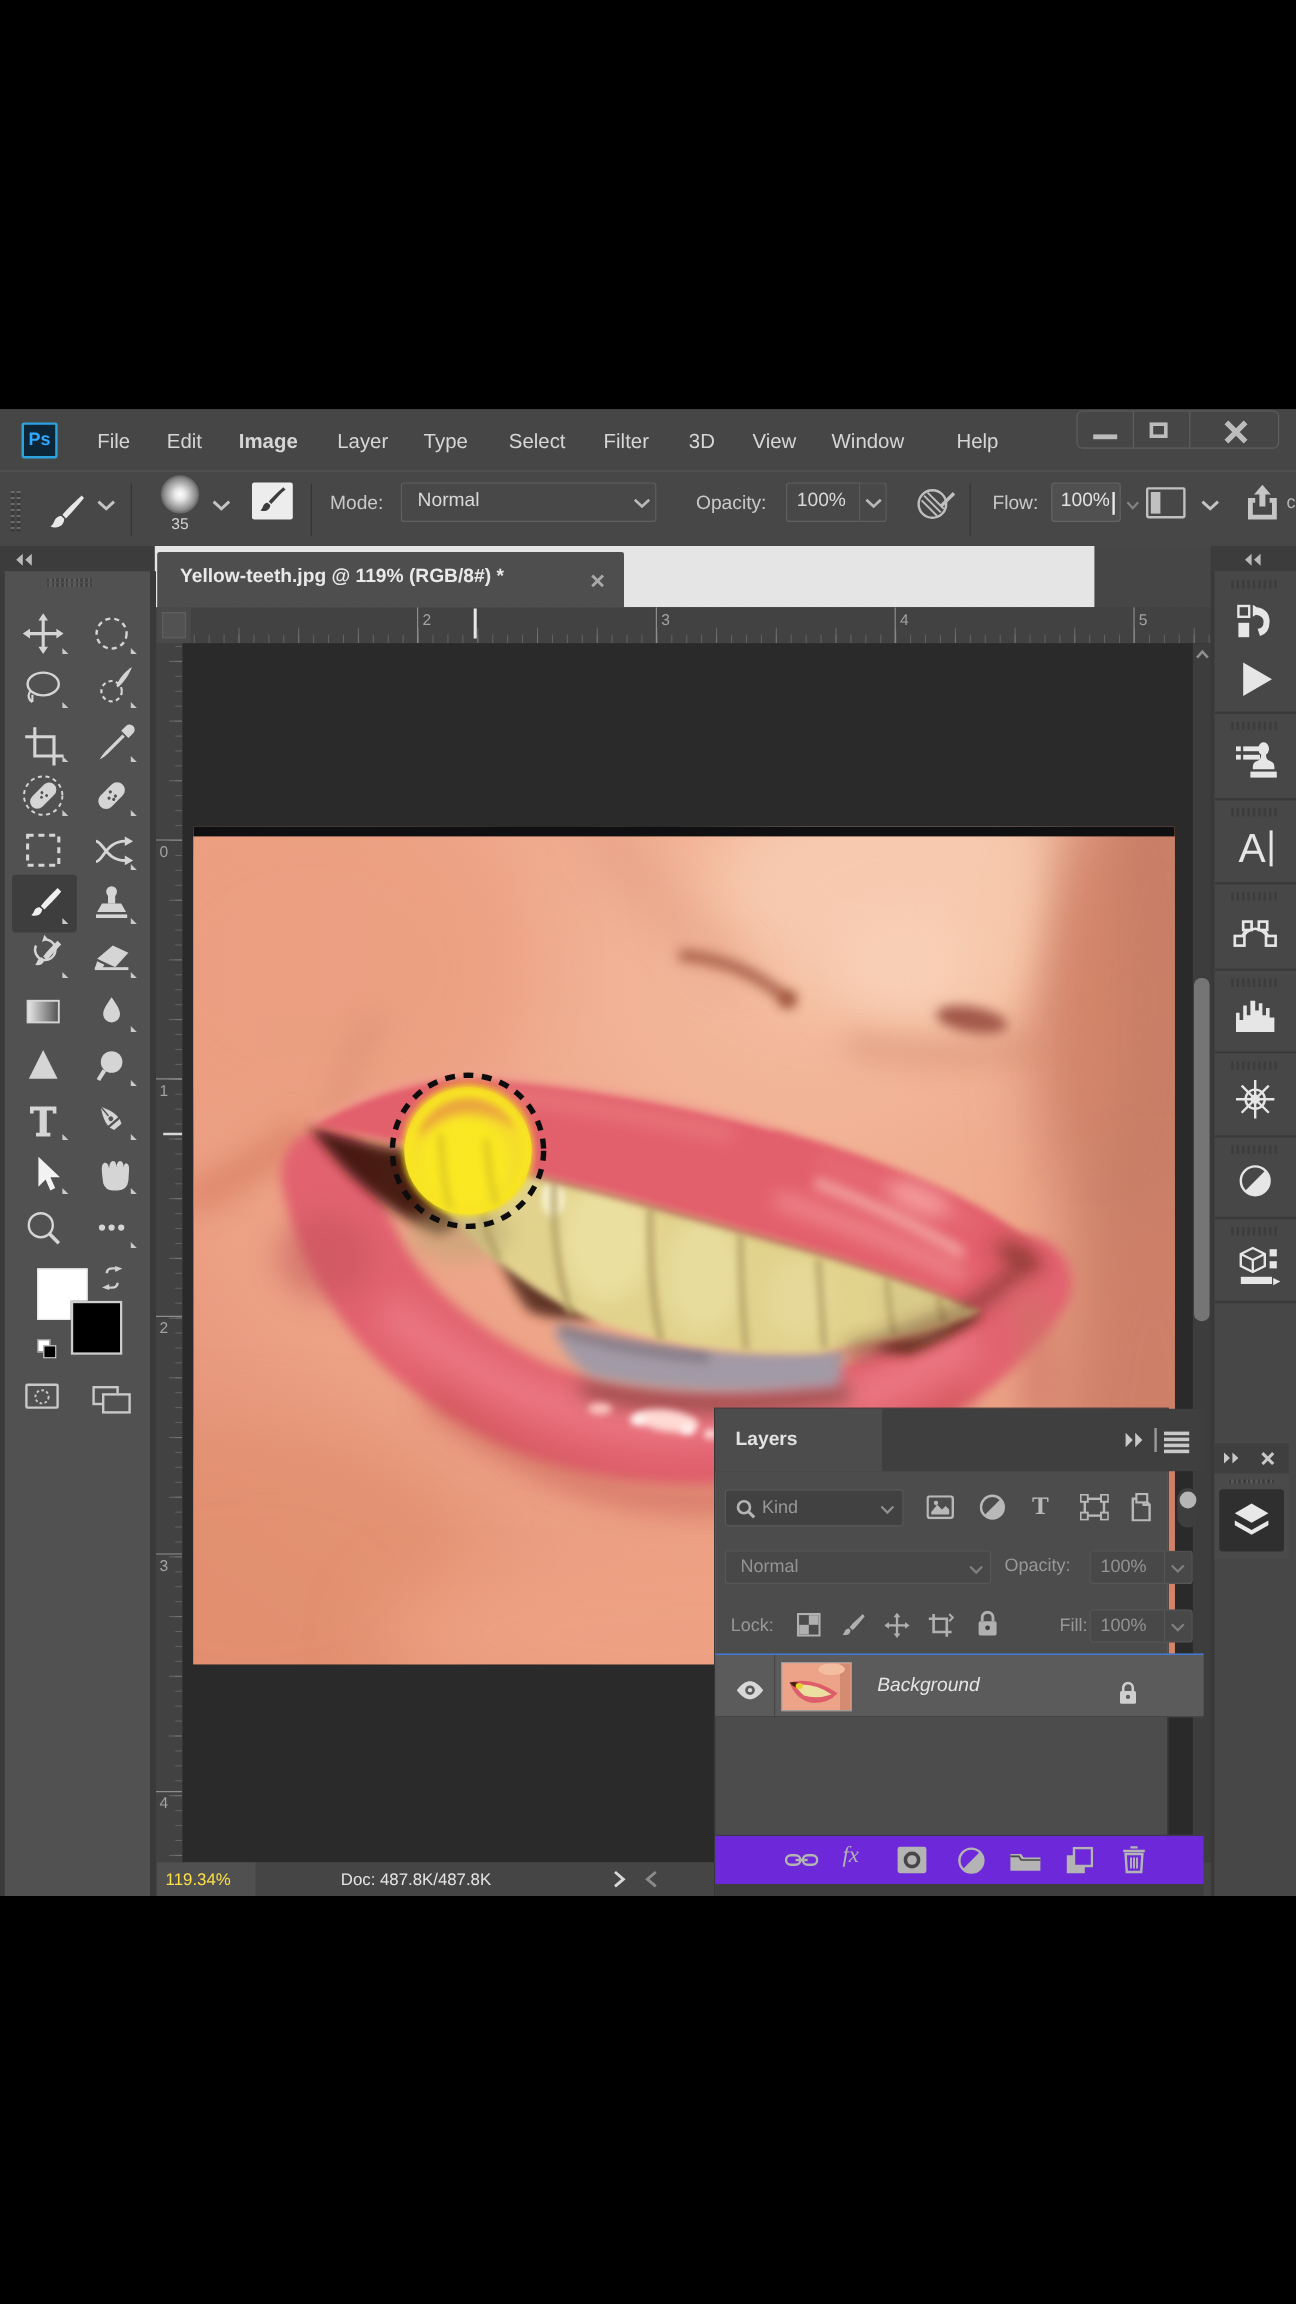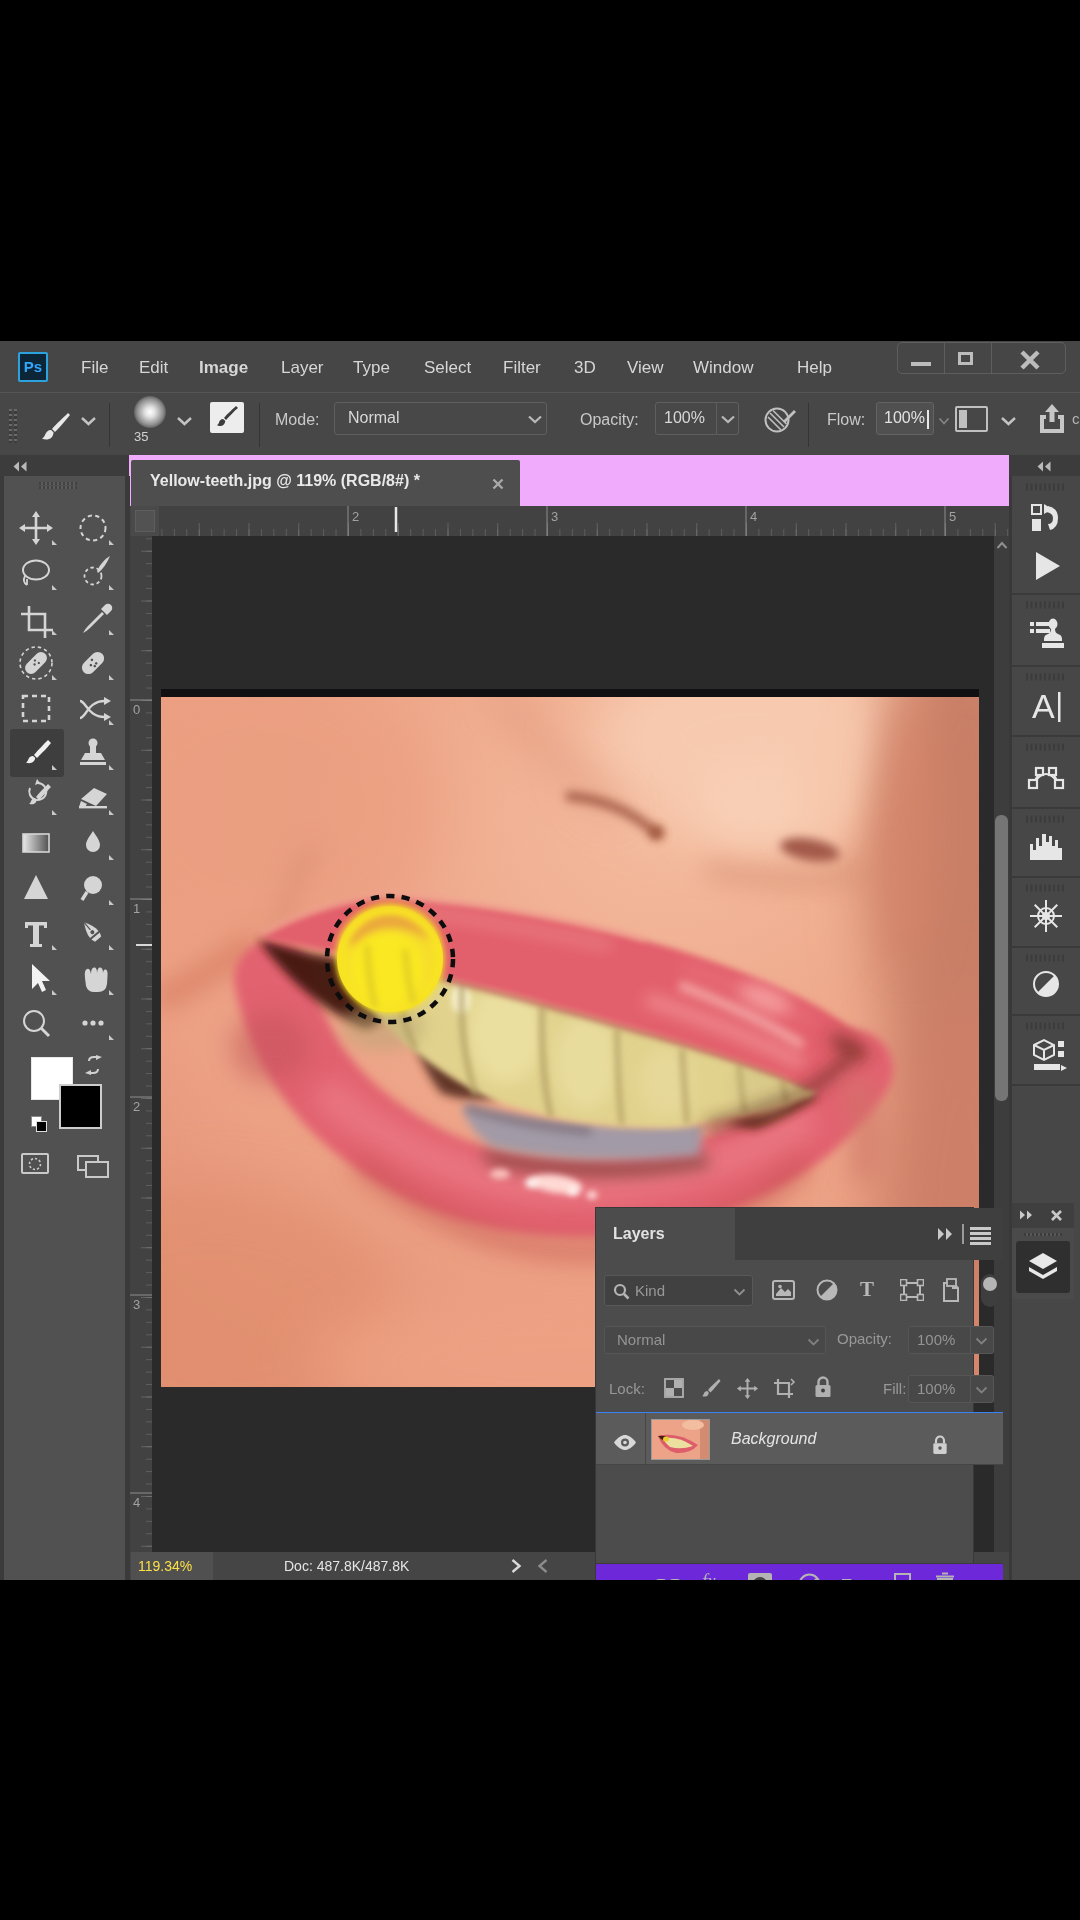--- a/index.html
+++ b/index.html
@@ -46,21 +46,21 @@
       <path d="M28 2 C24 6 16 13 12 18 L15 21 C20 16 26 9 30 4 Z" fill="#e8e8e8"></path>
       <path d="M11 19 C8 19 6 21 5 24 C4.3 26 3 27 2 27.5 C4.5 29 9 29 11.5 26.5 C13 25 13.6 22.5 13.5 21.3 Z" fill="#e8e8e8"></path>
     </svg>
     <svg class="abs" style="left:80px;top:22px;" width="17" height="12">
         <path d="M2 3 L8.5 9 L15 3" stroke="#c4c4c4" stroke-width="2.4" fill="none"></path>
       </svg>
     <div class="abs" style="left:109px;top:10px;width:1px;height:44px;background:#353535;"></div>
 
     <div class="abs" style="left:135px;top:60px;width:30px;height:30px;"></div>
     <div class="abs" style="left:134px;top:3px;width:32px;height:32px;border-radius:50%;background:radial-gradient(circle,#ffffff 0%,#e2e2e2 22%,#8d8d8d 58%,#474747 78%);"></div>
-    <div class="abs" style="left:134px;top:36px;width:32px;text-align:left;color:#d2d2d2;font-size:13px;">35</div>
+    <div class="abs" style="left:134px;top:36px;width:32px;text-align:center;color:#d2d2d2;font-size:13px;">35</div>
     <svg class="abs" style="left:176px;top:22px;" width="17" height="12">
         <path d="M2 3 L8.5 9 L15 3" stroke="#c4c4c4" stroke-width="2.4" fill="none"></path>
       </svg>
 
     <div class="abs" style="left:210px;top:9px;width:34px;height:31px;background:#ededed;border-radius:2px;">
       <svg width="34" height="31" viewBox="0 0 34 31">
         <path d="M0 0 L14 0 L0 14 Z" fill="#474747" opacity="0"></path>
         <path d="M26 4 C23 7 17 12 14 16 L16 18 C20 14 24 9 28 6 Z" fill="#3c3c3c"></path>
         <path d="M13 17 C11 17 9.6 18.4 9 20.5 C8.5 22 7.6 22.8 7 23.2 C8.8 24.3 12 24.2 13.8 22.4 C14.9 21.3 15.3 19.6 15.2 18.8 Z" fill="#3c3c3c"></path>
       </svg>
@@ -110,21 +110,21 @@
         <path d="M2 3 L8.5 9 L15 3" stroke="#c4c4c4" stroke-width="2.4" fill="none"></path>
       </svg>
 
     <svg class="abs" style="left:1038px;top:10px;" width="28" height="32" viewBox="0 0 28 32">
       <path d="M14 1 L21 9 L16.5 9 L16.5 19 L11.5 19 L11.5 9 L7 9 Z" fill="#c6c6c6"></path>
       <path d="M2 12 L8 12 L8 16 L6 16 L6 26 L22 26 L22 16 L20 16 L20 12 L26 12 L26 30 L2 30 Z" fill="#c6c6c6"></path>
     </svg>
     <span class="abs" style="left:1072px;top:17px;color:#b5b5b5;font-size:15px;">cl</span>
   </div>
 
-  <div class="abs" id="tabstrip" style="left:0;top:114px;width:1080px;height:51px;background:#f0abfc;">
+  <div class="abs" id="tabstrip" style="left:0;top:114px;width:912px;height:51px;background:#e5e5e5;">
 
     <div class="abs" style="left:0;top:0;width:129px;height:22px;background:#3c3c3c;">
       <svg class="abs" style="left:11px;top:6px;" width="18" height="11" viewBox="0 0 18 11">
           <path d="M8 0.5 L2.5 5.5 L8 10.5 Z M15.5 0.5 L10 5.5 L15.5 10.5 Z" fill="#b9b9b9"></path>
         </svg>
     </div>
 
     <div class="abs" style="left:1009px;top:0;width:71px;height:22px;background:#3c3c3c;">
       <svg class="abs" style="left:26px;top:6px;" width="18" height="11" viewBox="0 0 18 11">
           <path d="M8 0.5 L2.5 5.5 L8 10.5 Z M15.5 0.5 L10 5.5 L15.5 10.5 Z" fill="#b9b9b9"></path>
@@ -592,21 +592,21 @@
           <rect x="12" y="-14" width="6" height="6"></rect>
             <rect x="12" y="-4" width="6" height="6"></rect>
           <rect x="-12" y="9" width="26" height="6"></rect>
             <path d="M16 9 l4 0 0 6 -4 0 Z" fill="#474747"></path>
             <path d="M15 10 l6 3 -6 3 Z"></path>
         </g>
       </g>
     </svg>
   </div>
 
-  <div class="abs" id="layers" style="left:596px;top:867px;width:377px;height:406px;background:#4c4c4c;outline:1px solid #383838;z-index:6;">
+  <div class="abs" id="layers" style="left:596px;top:833px;width:377px;height:406px;background:#4c4c4c;outline:1px solid #383838;z-index:6;">
 
     <div class="abs" style="left:0;top:0;width:407px;height:52px;background:#3f3f3f;"></div>
     <div class="abs" style="left:0;top:0;width:139px;height:52px;background:#4c4c4c;">
       <span class="abs" style="left:17px;top:17px;color:#e2e2e2;font-size:16px;font-weight:bold;">Layers</span>
     </div>
     <svg class="abs" style="left:340px;top:19px;" width="18" height="14" viewBox="0 0 18 14">
         <path d="M2 1 L8 7 L2 13 Z M10 1 L16 7 L10 13 Z" fill="#c9c9c9"></path>
       </svg>
     <div class="abs" style="left:366px;top:16px;width:2px;height:20px;background:#9a9a9a;"></div>
     <div class="abs" style="left:374px;top:19px;width:21px;height:3px;background:#c9c9c9;box-shadow:0 5px #c9c9c9,0 10px #c9c9c9,0 15px #c9c9c9;"></div>

